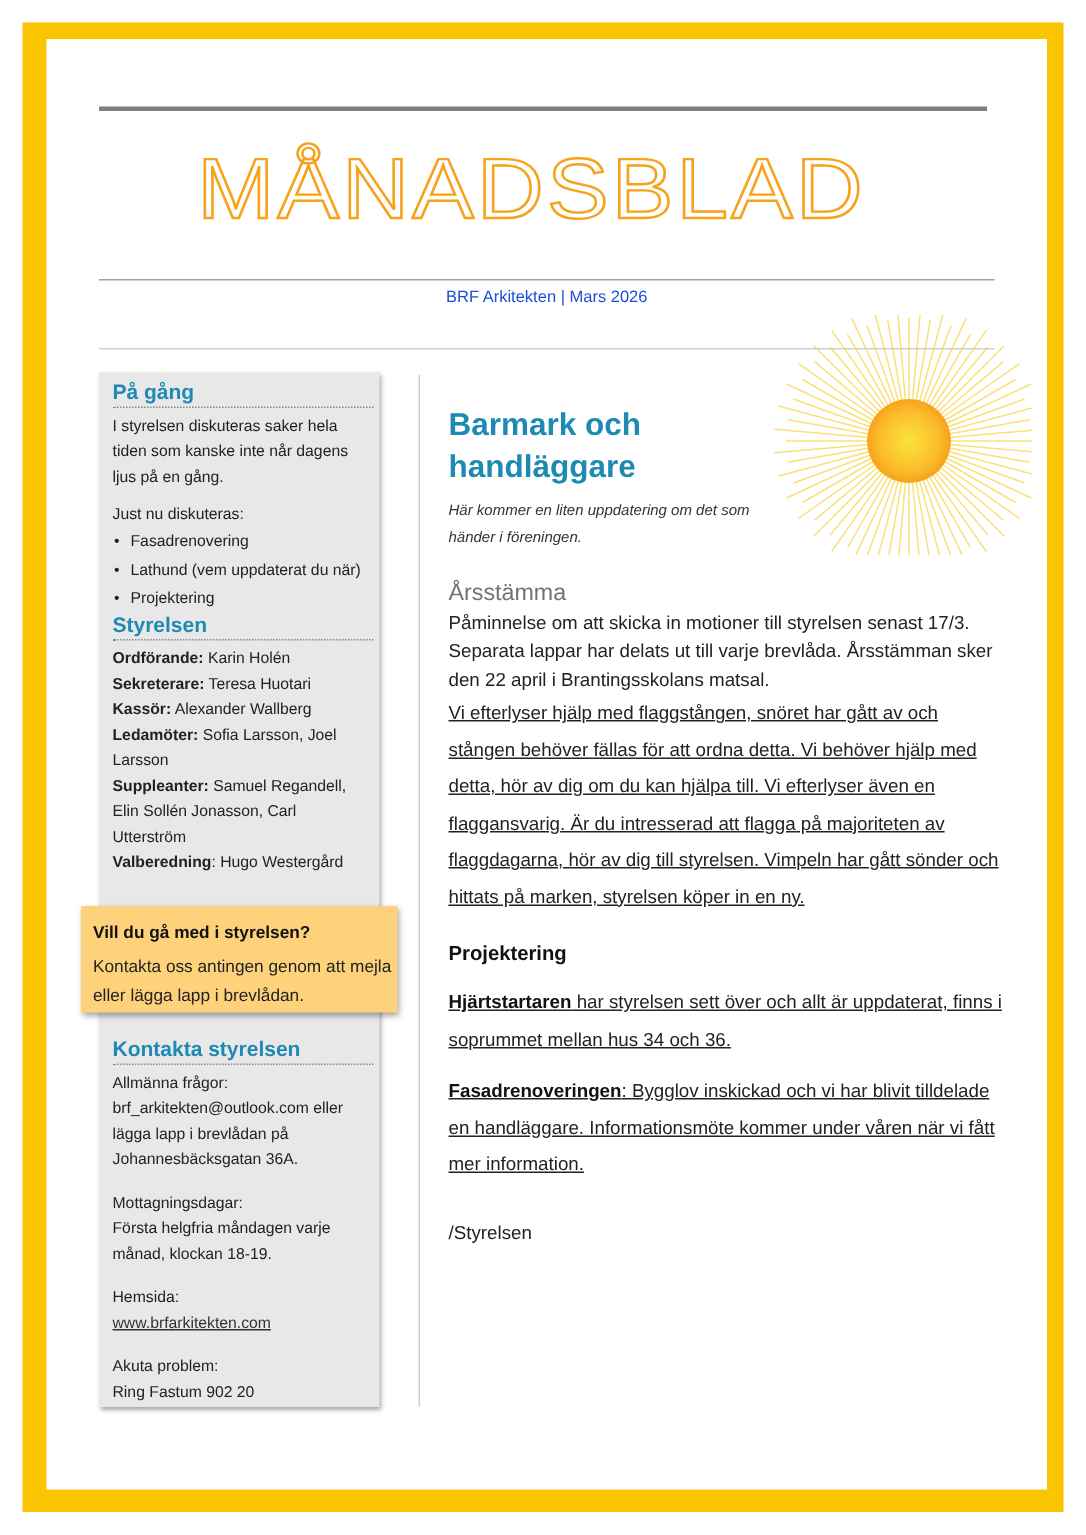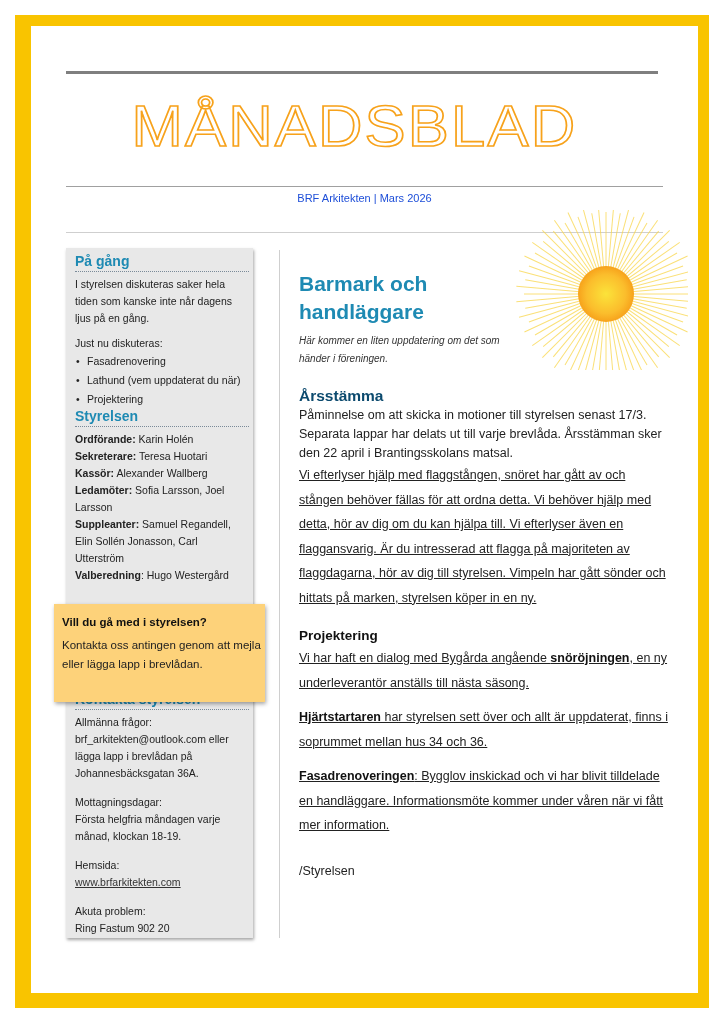--- a/index.html
+++ b/index.html
@@ -32,29 +32,29 @@
   .sb-p { margin:0 0 6px 0; font-size:10.5px; line-height:17px; }
   .sb-ul { list-style:none; margin:0; padding:0; }
   .sb-ul li { font-size:10.5px; line-height:19px; padding-left:12px; position:relative; }
   .sb-ul li::before { content:"•"; position:absolute; left:1px; }
   .role { font-size:10.5px; line-height:17px; }
   .role b { font-weight:bold; }
   .contact-label { font-size:10.5px; line-height:17px; margin-top:0; }
   .contact-val { font-size:10.5px; line-height:17px; margin-bottom:12px; }
   .link { text-decoration:underline; color:#333; }
 
-  .callout { position:absolute; left:54px; top:604px; width:211px; height:98px;
+  .callout { position:absolute; left:54px; top:604px; width:211px; height:71px;
              background:#fdd27a; box-shadow:1px 2px 4px rgba(0,0,0,0.35); }
   .callout-title { position:absolute; left:8px; top:12px; font-weight:bold; font-size:11.5px; color:#111; }
   .callout-text { position:absolute; left:8px; top:32px; width:200px; font-size:11.5px; line-height:19px; color:#222; }
 
   .main { position:absolute; left:299px; top:270px; width:370px; }
   .headline { color:#1e8ab3; font-size:21px; font-weight:bold; line-height:28px; margin:0; width:220px; }
   .lede { font-style:italic; font-size:10px; line-height:18px; color:#333; margin:6px 0 0 0; width:210px; }
-  .h3 { font-size:15.5px; font-weight:bold; color:#0c4a6e; margin:18px 0 0 0; line-height:20px; }
+  .h3 { font-size:15.5px; font-weight:normal; color:#737373; margin:18px 0 0 0; line-height:20px; }
   .h4 { font-size:13.5px; font-weight:bold; color:#111; margin:0; line-height:20px; }
   .body-p { font-size:12.5px; line-height:19px; color:#222; margin:0; }
   .body-p.loose { line-height:24.5px;text-decoration:underline; }
   .body-p b { font-weight:bold; color:#111; }
 </style>
 </head>
 <body>
 
 <div class="frame"></div>
 <div class="page"></div>
@@ -195,18 +195,17 @@
 <div class="main">
   <h1 class="headline">Barmark och handläggare</h1>
   <p class="lede">Här kommer en liten uppdatering om det som händer i föreningen.</p>
 
   <h3 class="h3">Årsstämma</h3>
   <p class="body-p">Påminnelse om att skicka in motioner till styrelsen senast 17/3. Separata lappar har delats ut till varje brevlåda. Årsstämman sker den 22 april i Brantingsskolans matsal.</p>
 
   <p class="body-p loose">Vi efterlyser hjälp med flaggstången, snöret har gått av och stången behöver fällas för att ordna detta. Vi behöver hjälp med detta, hör av dig om du kan hjälpa till. Vi efterlyser även en flaggansvarig. Är du intresserad att flagga på majoriteten av flaggdagarna, hör av dig till styrelsen. Vimpeln har gått sönder och hittats på marken, styrelsen köper in en ny.</p>
 
   <h4 class="h4" style="margin-top:16px;">Projektering</h4>
-  <p class="body-p loose"><span>Vi har haft en dialog med Bygårda angående </span><b>snöröjningen</b><span>, en ny underleverantör anställs till nästa säsong.</span></p>
   <p class="body-p loose" style="margin-top:10px;"><b>Hjärtstartaren</b><span> har styrelsen sett över och allt är uppdaterat, finns i soprummet mellan hus 34 och 36.</span></p>
   <p class="body-p loose" style="margin-top:10px;"><b>Fasadrenoveringen</b><span>: Bygglov inskickad och vi har blivit tilldelade en handläggare. Informationsmöte kommer under våren när vi fått mer information.</span></p>
 
   <p class="body-p" style="margin-top:24px;">/Styrelsen</p>
 </div>
 
 </body></html>

